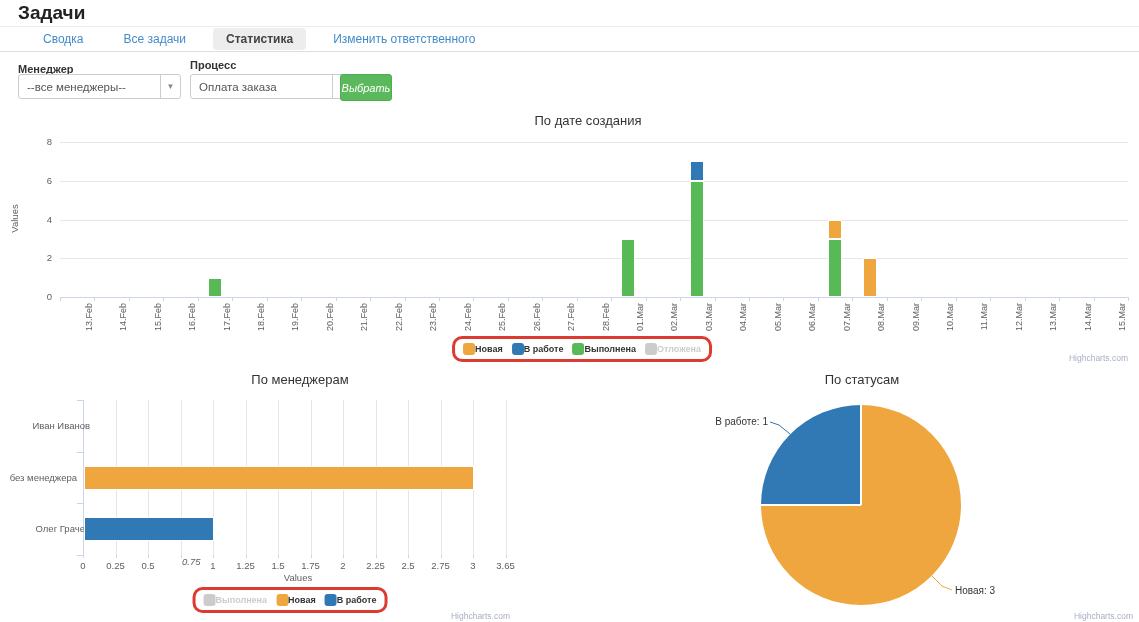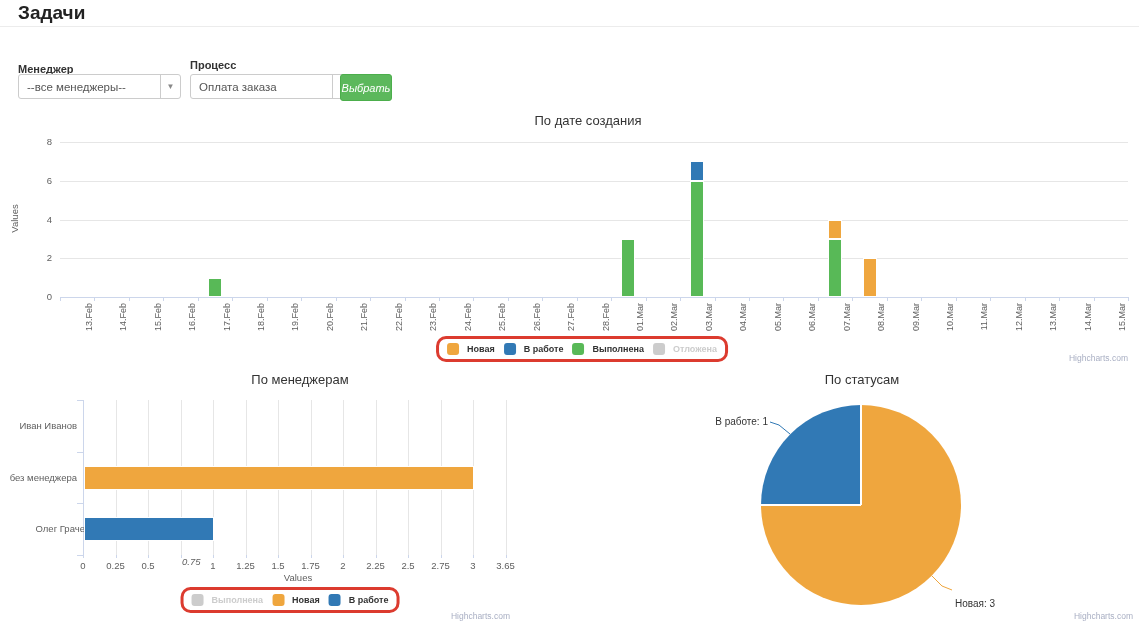--- a/index.html
+++ b/index.html
@@ -23,35 +23,41 @@
   .btn-green{width:50px;height:25px;background:#5cb85c;border:1px solid #4cae4c;border-radius:3px;
        color:#fff;font-size:11px;display:flex;align-items:center;justify-content:center;cursor:pointer;}
   
   .chart{overflow:visible;}
   .chart-title{font-size:13px;color:#333;white-space:nowrap;transform:translateX(-50%);}
   .axlab{font-size:9.5px;color:#606060;line-height:12px;white-space:nowrap;}
   .gen{position:absolute;}
   .axis-title{font-size:9.5px;color:#606060;white-space:nowrap;}
   .legend-red{border:3px solid #dc3b2f;border-radius:10px;display:flex;align-items:center;
        gap:9px;padding:4px 8px;transform:translateX(-50%);background:transparent;}
-  .litem{display:flex;align-items:flex-start;gap:8px;cursor:pointer;}
+  .litem{display:flex;align-items:flex-start;gap:0;cursor:pointer;}
   .litem .sw{width:12px;height:12px;border-radius:3px;}
   .litem .lt{font-size:9px;font-weight:bold;color:#333;line-height:12px;white-space:nowrap;}
   .credit{font-size:8.5px;color:#a9afc3;white-space:nowrap;}
   .pie{border-radius:50%;cursor:pointer;}
   .pie-label{font-size:10px;color:#333;line-height:11px;white-space:nowrap;}
 </style>
 </head>
 <body>
 
 <div class="screen">
 
   <div class="abs page-title">Задачи</div>
   <div class="abs header-line"></div>
 
+  <div class="abs tabs">
+    <div class="tab">Сводка</div>
+    <div class="tab">Все задачи</div>
+    <div class="tab active">Статистика</div>
+    <div class="tab">Изменить ответственного</div>
+  </div>
 
   <div class="abs flabel" style="left:18px;top:63px;">Менеджер</div>
   <div class="abs flabel" style="left:190px;top:59px;">Процесс</div>
 
   <div class="abs sel" style="left:18px;top:74px;">
     <span>--все менеджеры--</span>
     <span class="arrowbox">
         <span>▼</span>
       </span>
   </div>
@@ -211,21 +217,21 @@
         <div class="gen axlab" style="left: 388px; top: 192px; width: 40px; text-align: center;">2.5</div>
         <div class="gen" style="left: 440.5px; top: 32px; width: 1px; height: 155px; background: rgb(230, 230, 230);"></div>
         <div class="gen" style="left: 440.5px; top: 187px; width: 1px; height: 3px; background: rgb(204, 214, 235);"></div>
         <div class="gen axlab" style="left: 420.5px; top: 192px; width: 40px; text-align: center;">2.75</div>
         <div class="gen" style="left: 473px; top: 32px; width: 1px; height: 155px; background: rgb(230, 230, 230);"></div>
         <div class="gen" style="left: 473px; top: 187px; width: 1px; height: 3px; background: rgb(204, 214, 235);"></div>
         <div class="gen axlab" style="left: 453px; top: 192px; width: 40px; text-align: center;">3</div>
         <div class="gen" style="left: 505.5px; top: 32px; width: 1px; height: 155px; background: rgb(230, 230, 230);"></div>
         <div class="gen" style="left: 505.5px; top: 187px; width: 1px; height: 3px; background: rgb(204, 214, 235);"></div>
         <div class="gen axlab" style="left: 485.5px; top: 192px; width: 40px; text-align: center;">3.65</div>
-        <div class="gen axlab" style="left: 0px; top: 51.8333px; width: 77px; text-align: right;">Иван Иванов</div>
+        <div class="gen axlab" style="left: 0px; top: 51.8333px; width: 90px; text-align: right;">Иван Иванов</div>
         <div class="gen axlab" style="left: 0px; top: 103.5px; width: 77px; text-align: right;">без менеджера</div>
         <div class="gen axlab" style="left: 0px; top: 155.167px; width: 90px; text-align: right;">Олег Грачев</div>
         <div class="gen" style="left: 84px; top: 97.5px; width: 390px; height: 24px; background: rgb(239, 166, 62); border: 1px solid rgb(255, 255, 255); box-sizing: border-box;"></div>
         <div class="gen" style="left: 84px; top: 149.167px; width: 130px; height: 24px; background: rgb(49, 121, 181); border: 1px solid rgb(255, 255, 255); box-sizing: border-box;"></div>
       </div>
     <div class="abs axis-title" style="left:298px;top:204px;transform:translateX(-50%);">Values</div>
     <div class="abs legend-red" id="legend2" style="left:290px;top:219px;">
         <div class="gen litem" style="position: static;">
           <div class="gen sw" style="position: static; background: rgb(204, 204, 204);"></div>
           <div class="gen lt" style="position: static; color: rgb(204, 204, 204);">Выполнена</div>
@@ -245,17 +251,17 @@
   <div class="abs chart" id="chart3" style="left:680px;top:368px;width:459px;height:254px;">
     <div class="abs chart-title" style="left:182px;top:4px;">По статусам</div>
     <div class="abs pie" id="pie" style="left: 81px; top: 37px; width: 200px; height: 200px; background: conic-gradient(rgb(239, 166, 62) 0deg, rgb(239, 166, 62) 270deg, rgb(49, 121, 181) 270deg, rgb(49, 121, 181) 360deg);"></div>
     <div class="abs" style="left:180px;top:37px;width:2px;height:100px;background:#fff;"></div>
     <div class="abs" style="left:81px;top:136px;width:100px;height:2px;background:#fff;"></div>
     <svg class="abs" style="left:0;top:0;" width="459" height="254">
       <polyline id="conn-inprogress" points="90,54 99,57 110,66" fill="none" stroke-width="1" stroke="#3179b5"></polyline>
       <polyline id="conn-new" points="272,222 262,218 252,208" fill="none" stroke-width="1" stroke="#efa63e"></polyline>
     </svg>
     <div class="abs pie-label" style="left:8px;top:48px;width:80px;text-align:right;">В работе: 1</div>
-    <div class="abs pie-label" style="left:275px;top:230px;">Новая: 3</div>
+    <div class="abs pie-label" style="left:275px;top:217px;">Новая: 3</div>
     <div class="abs credit" style="right:6px;top:243px;">Highcharts.com</div>
   </div>
 
 </div>
 
 </body></html>

